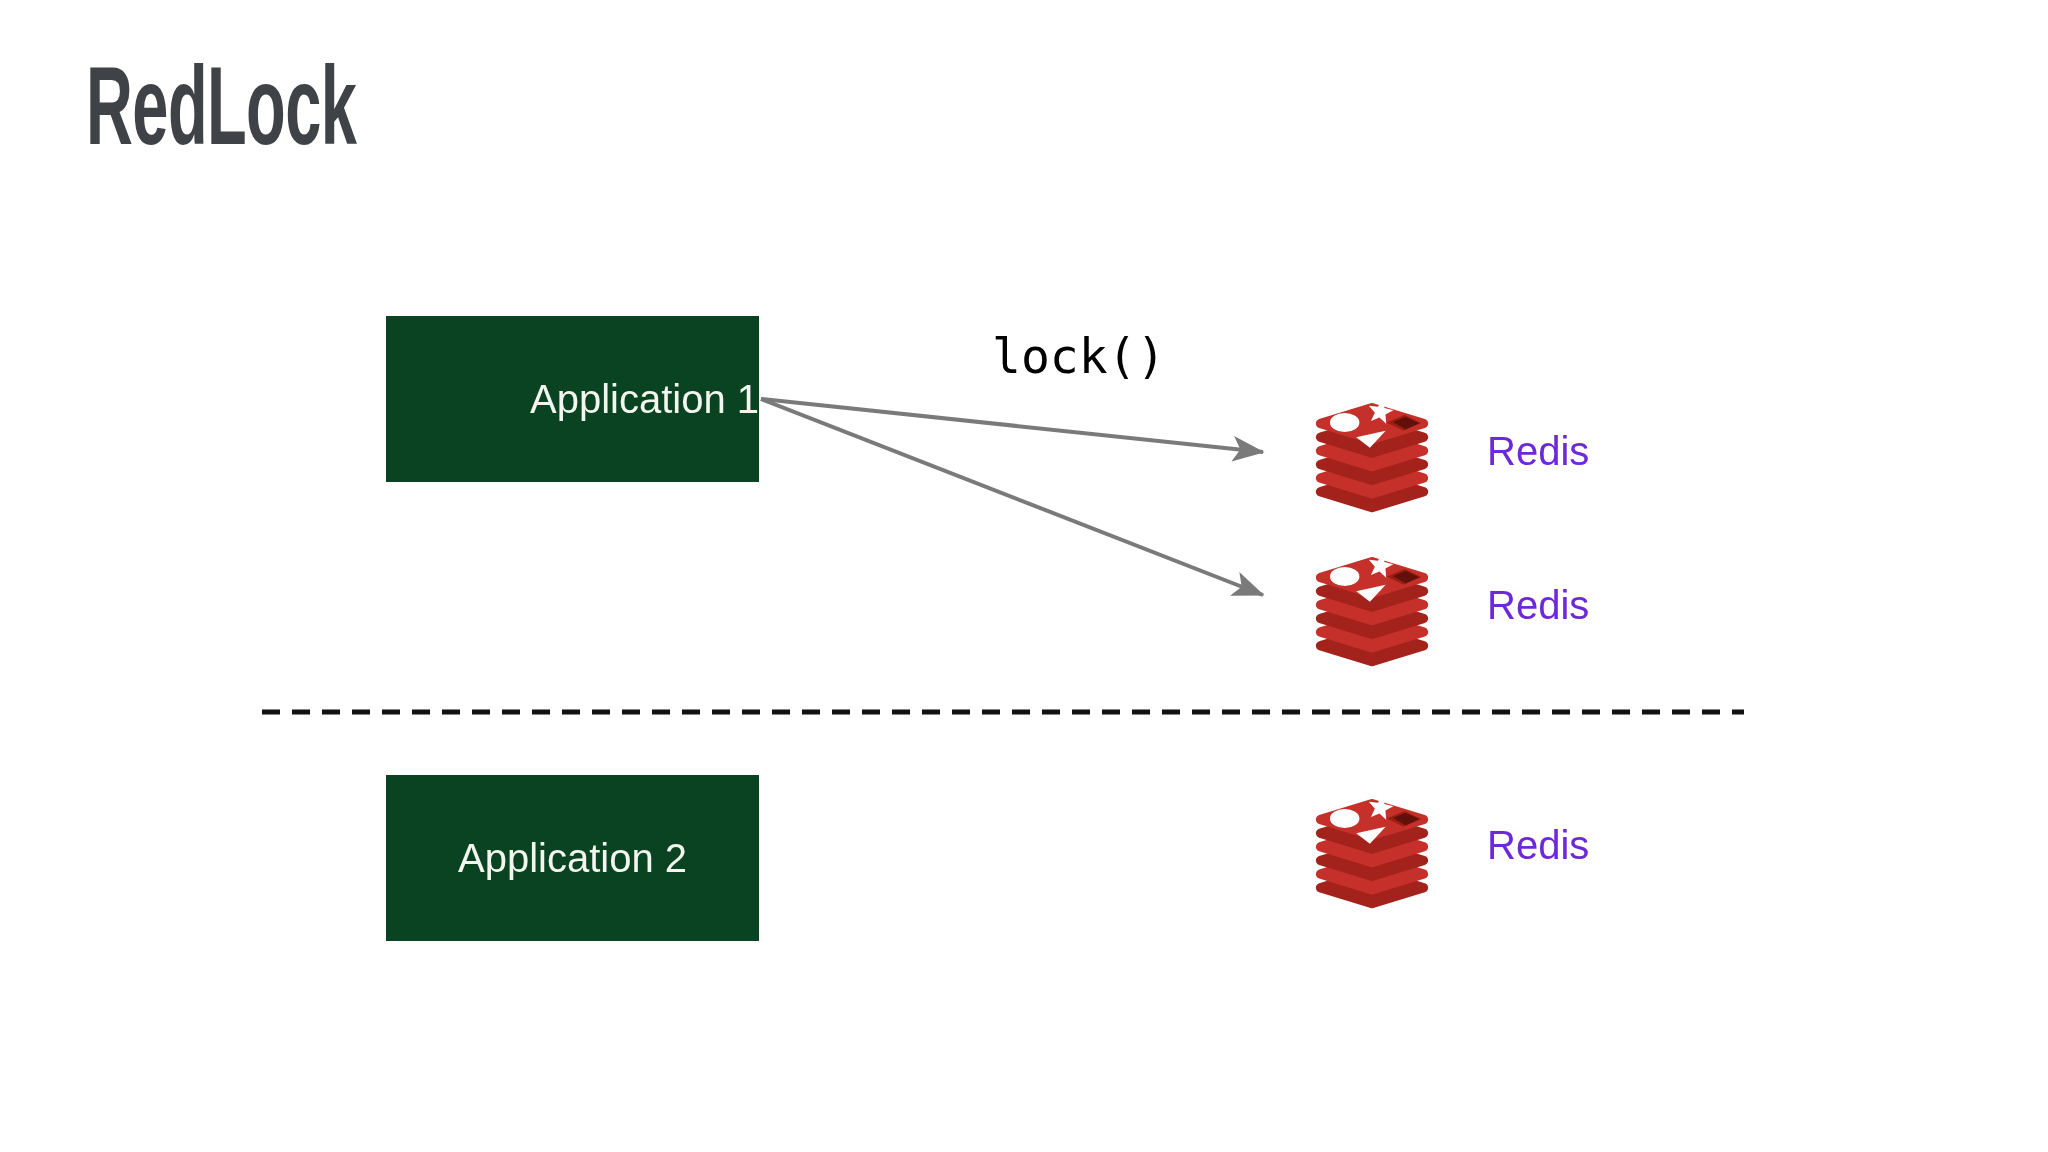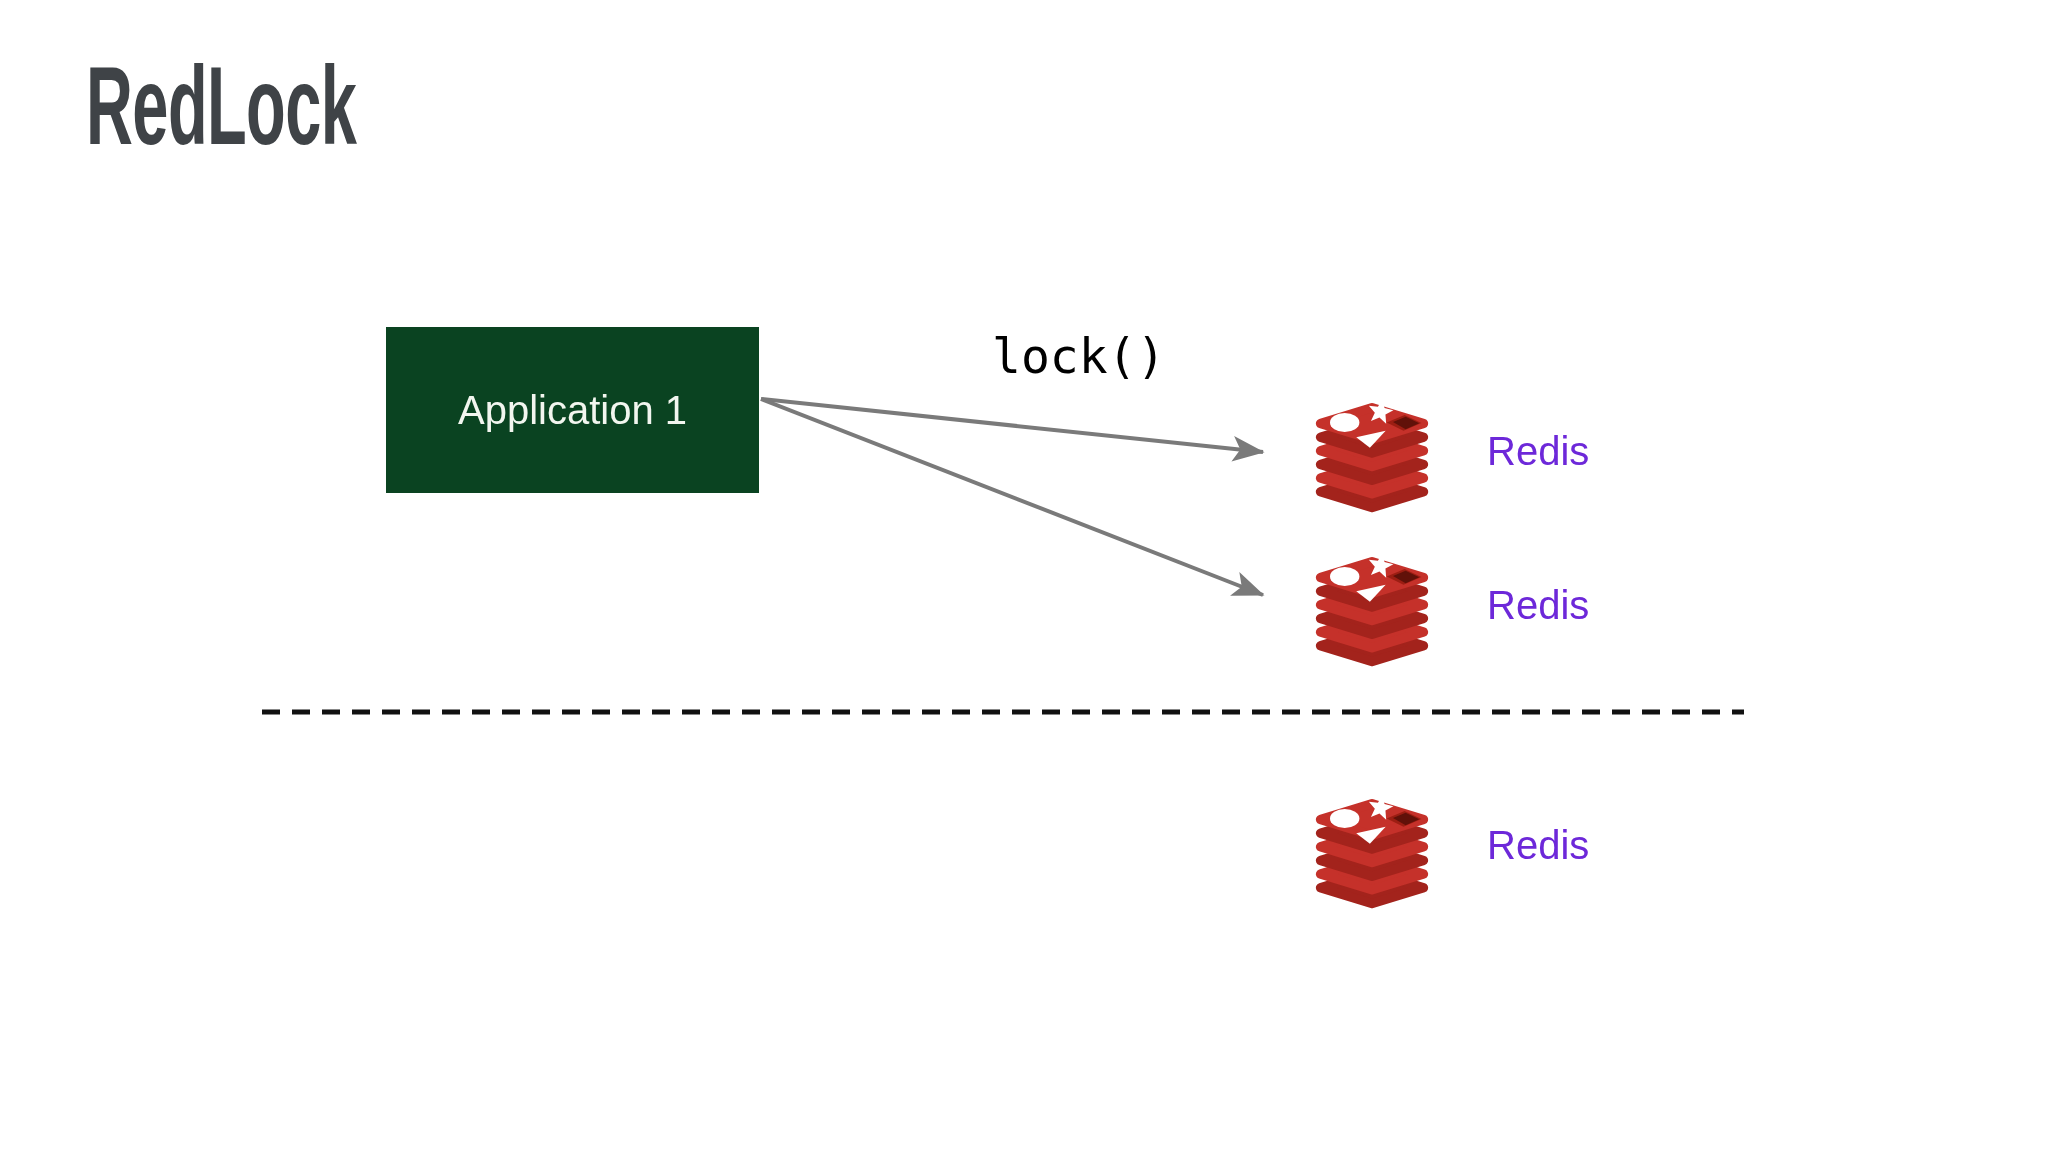--- a/index.html
+++ b/index.html
@@ -25,21 +25,21 @@
   }
   .app-box{
     position:absolute;
     width:373px;height:166px;
     background:#0a4321;
     display:flex;align-items:center;justify-content:center;
     color:#f2f6ef;
     font-size:40px;
     white-space:nowrap;
   }
-  .app-box.app1{left:386px;top:327px;}
+  .app-box.app1{left:386px;top:316px;justify-content:flex-end;}
   .app-box.app2{left:386px;top:775px;}
   .lock-label{
     position:absolute;
     left:992px;top:334px;
     font-family:"DejaVu Sans Mono","Liberation Mono",monospace;
     font-size:48px;
     line-height:44px;
     color:#000000;
     white-space:nowrap;
   }
@@ -81,20 +81,23 @@
     </defs>
     <line x1="761" y1="399" x2="1263" y2="452" stroke="#7a7a7a" stroke-width="4" marker-end="url(#arrowhead)"></line>
     <line x1="761" y1="399" x2="1263" y2="595" stroke="#7a7a7a" stroke-width="4" marker-end="url(#arrowhead)"></line>
     <line x1="262" y1="712" x2="1744" y2="712" stroke="#111111" stroke-width="5" stroke-dasharray="18 12"></line>
   </svg>
 
   <div class="app-box app1">
     <span>Application 1</span>
   </div>
 
+  <div class="app-box app2">
+    <span>Application 2</span>
+  </div>
 
   <div class="lock-label">lock()</div>
 
   <svg width="0" height="0" style="position:absolute">
     <defs>
       <g id="redis-stack">
 
         <path d="M66 80 L115 95 L66 110 L17 95 Z" fill="#a3231c" stroke="#a3231c" stroke-width="9" stroke-linejoin="round"></path>
         <path d="M66 67 L115 82 L66 97 L17 82 Z" fill="#c5312a" stroke="#c5312a" stroke-width="9" stroke-linejoin="round"></path>
 

